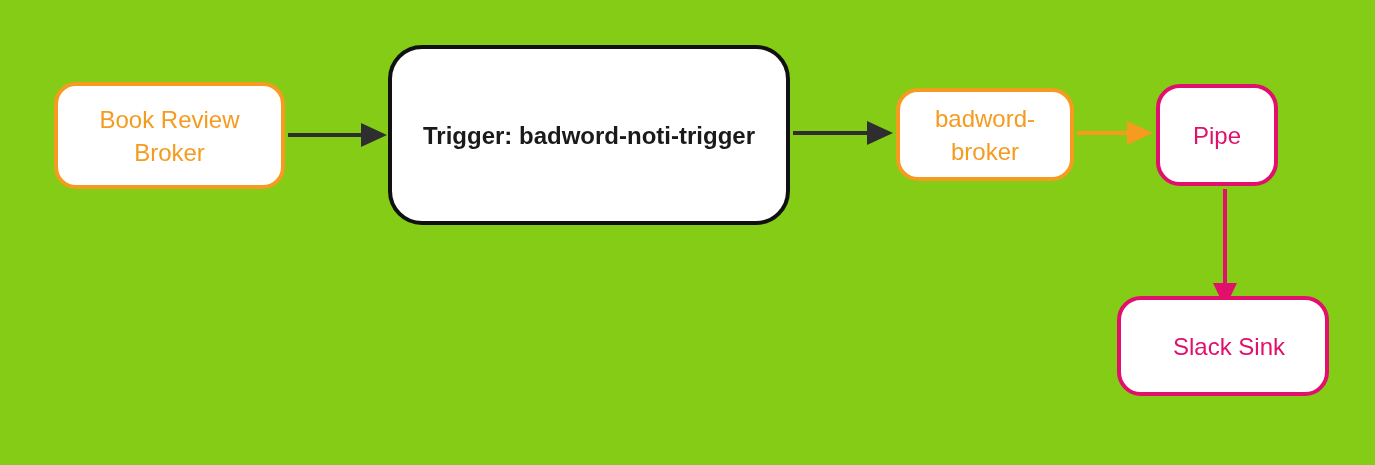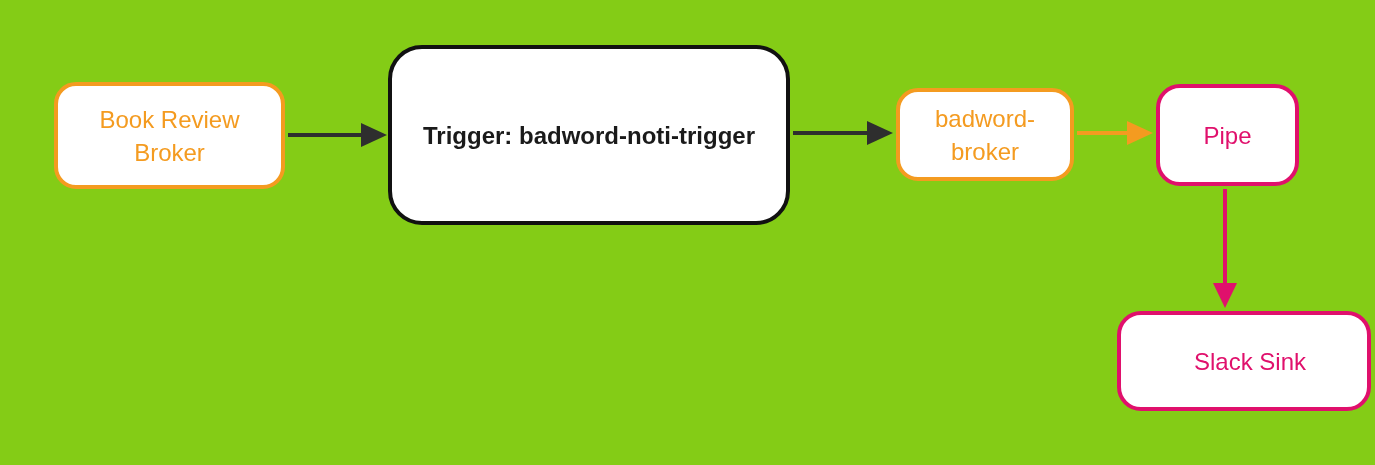--- a/index.html
+++ b/index.html
@@ -50,22 +50,22 @@
     border: 4px solid var(--black);
     color: #1A1A1A;
     border-radius: 34px;
     flex-direction: column;
     line-height: 35px;
   }
   .node-trigger b { font-weight: bold; }
   #book-review-broker { left: 54px;  top: 82px;  width: 231px; height: 107px; padding: 0 18px; }
   #trigger-box        { left: 388px; top: 45px;  width: 402px; height: 180px; padding: 0 20px; }
   #badword-broker     { left: 896px; top: 88px;  width: 178px; height: 93px;  padding: 0 35px; }
-  #pipe               { left: 1156px;top: 84px;  width: 143px; height: 102px; }
-  #slack-sink         { left: 1117px;top: 311px; width: 254px; height: 100px; padding-left: 12px; }
+  #pipe               { left: 1156px;top: 84px;  width: 122px; height: 102px; }
+  #slack-sink         { left: 1117px;top: 296px; width: 212px; height: 100px; padding-left: 12px; }
   .stroke-dark   { stroke: var(--arrow-dark); }
   .fill-dark     { fill: var(--arrow-dark); }
   .stroke-orange { stroke: var(--orange); }
   .fill-orange   { fill: var(--orange); }
   .stroke-pink   { stroke: var(--pink); }
   .fill-pink     { fill: var(--pink); }
 </style>
 </head>
 <body>
 

